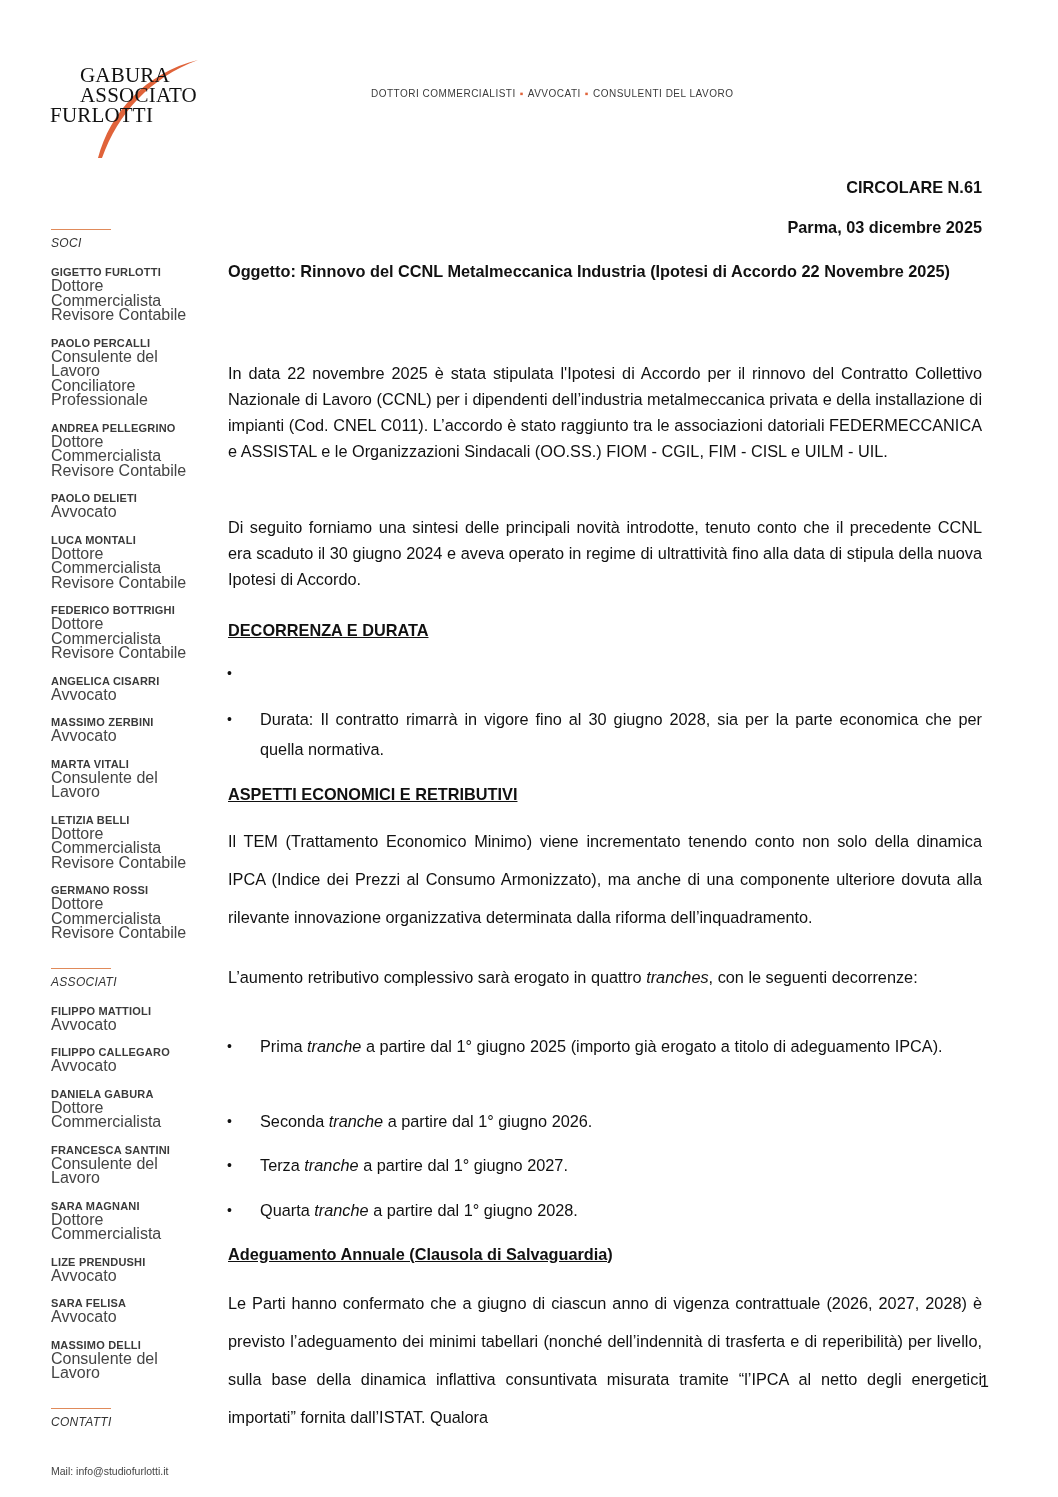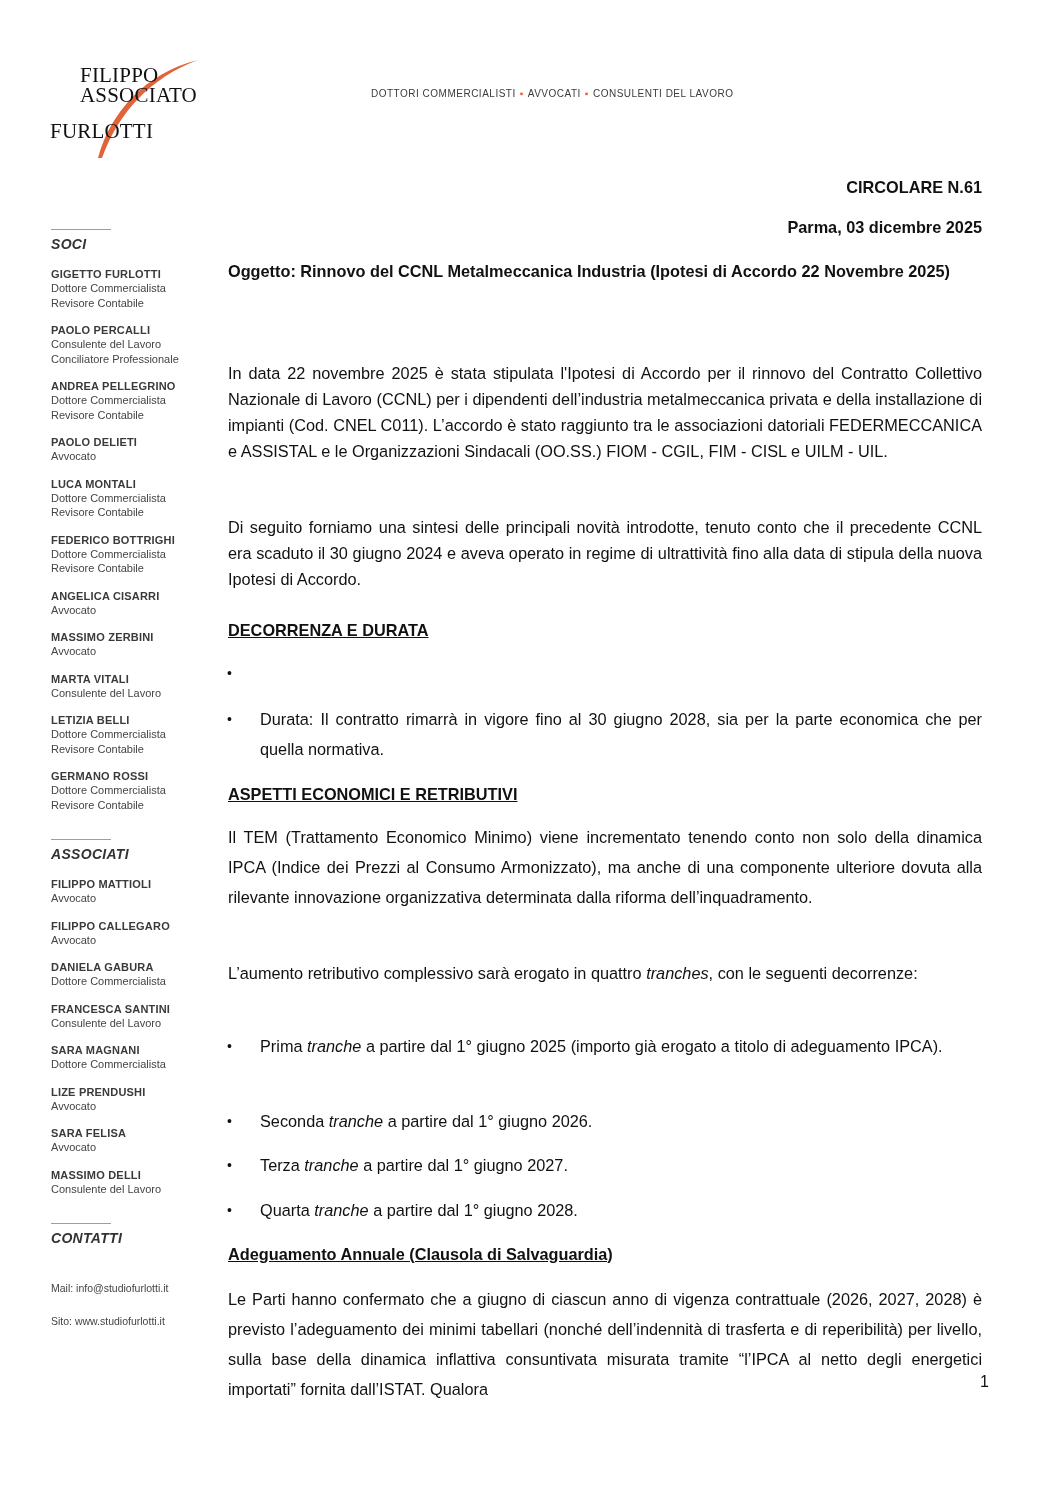--- a/index.html
+++ b/index.html
@@ -4,59 +4,59 @@
 <style>
   html, body { margin:0; padding:0; background:#ffffff; }
   body { width:1058px; height:1497px; position:relative; overflow:hidden; font-family:"Liberation Sans", sans-serif; color:#000; }
 
   
   .logo { position:absolute; left:50px; top:58px; width:170px; height:110px; }
   .logo-swoosh { position:absolute; left:0; top:0; width:170px; height:110px; }
   .logo-line { position:absolute; font-family:"Liberation Serif", serif; font-size:21px; line-height:20px; letter-spacing:0.2px; color:#111; }
   .logo-l1 { left:30px; top:7px; }
   .logo-l2 { left:30px; top:27px; }
-  .logo-l3 { left:0px; top:47px;margin-top:16px; }
+  .logo-l3 { left:0px; top:47px; }
 
   .tagline { position:absolute; left:371px; top:88px; font-size:10px; letter-spacing:0.5px; color:#3a3a3a; white-space:nowrap; }
   .tagline .dot { color:#e0633a; padding:0 4px; }
 
   
   .sidebar { position:absolute; left:51px; top:229px; width:160px; font-family:"Liberation Sans", sans-serif; color:#3d3d3d; }
   .side-rule { width:60px; height:1px; background:#e08a5a; margin-bottom:6px; }
-  .side-section-title { font-size:14px; font-weight:bold; font-style:italic; color:#333; margin-bottom:15px; letter-spacing:0.3px; }
+  .side-section-title { font-size:12px; font-weight:normal; font-style:italic; color:#333; margin-bottom:15px; letter-spacing:0.3px; }
   .side-person { margin-bottom:13px; }
   .side-name { font-size:11px; font-weight:bold; color:#3a3a3a; line-height:14px; letter-spacing:0.2px; }
-  .side-role { font-size:11px; line-height:14.5px; color:#444; }
+  .side-role { font-size:16px; line-height:14.5px; color:#444; }
   .side-gap { height:14px; }
   .contact-block { margin-bottom:13px; }
   .contact-line { font-size:10.5px; line-height:14.5px; color:#444; }
   .mail-line { font-size:10.5px; line-height:19px; color:#444;margin-top:14px; }
 
   
   .main { position:absolute; left:228px; top:178px; width:754px; font-family:"Liberation Sans", sans-serif; font-size:16.3px; color:#111; }
   .right-b { text-align:right; font-weight:bold; font-size:16.3px; }
   .circ { position:absolute; right:0; top:0; }
   .date { position:absolute; right:0; top:40px; }
   .subject { position:absolute; left:0; top:78px; width:754px; font-weight:bold; text-align:justify; text-align-last:left; line-height:31px; }
   .para { position:absolute; left:0; width:754px; text-align:justify; line-height:26px; }
-  .para-lh { line-height:30px; }
+  .para-lh { line-height:38px; }
   .section-h { position:absolute; left:0; text-decoration:underline; line-height:24px;font-weight:bold; }
   .bullet-item { position:absolute; left:32px; width:722px; line-height:30px; text-align:justify; }
   .bullet-dot { position:absolute; left:-33px; top:0; font-size:14px; }
   i { font-style:italic; }
   .page-num { position:absolute; left:980px; top:1373px; font-size:16px; color:#111; }
 </style>
 </head>
 <body>
 
 <div class="logo">
   <svg class="logo-swoosh" viewBox="0 0 170 110">
     <path d="M48 100 C 60 55, 95 15, 148 2 C 100 20, 68 55, 52 100 Z" fill="#e0633a"></path>
   </svg>
-  <div class="logo-line logo-l1">FILIPPO</div>
+  <div class="logo-line logo-l1">GABURA</div>
   <div class="logo-line logo-l2">ASSOCIATO</div>
   <div class="logo-line logo-l3">FURLOTTI</div>
 </div>
 
 <div class="tagline">
   <span>DOTTORI COMMERCIALISTI</span><span class="dot">▪</span><span>AVVOCATI</span><span class="dot">▪</span><span>CONSULENTI DEL LAVORO</span>
 </div>
 
 <div class="sidebar">
   <div class="side-rule"></div>

